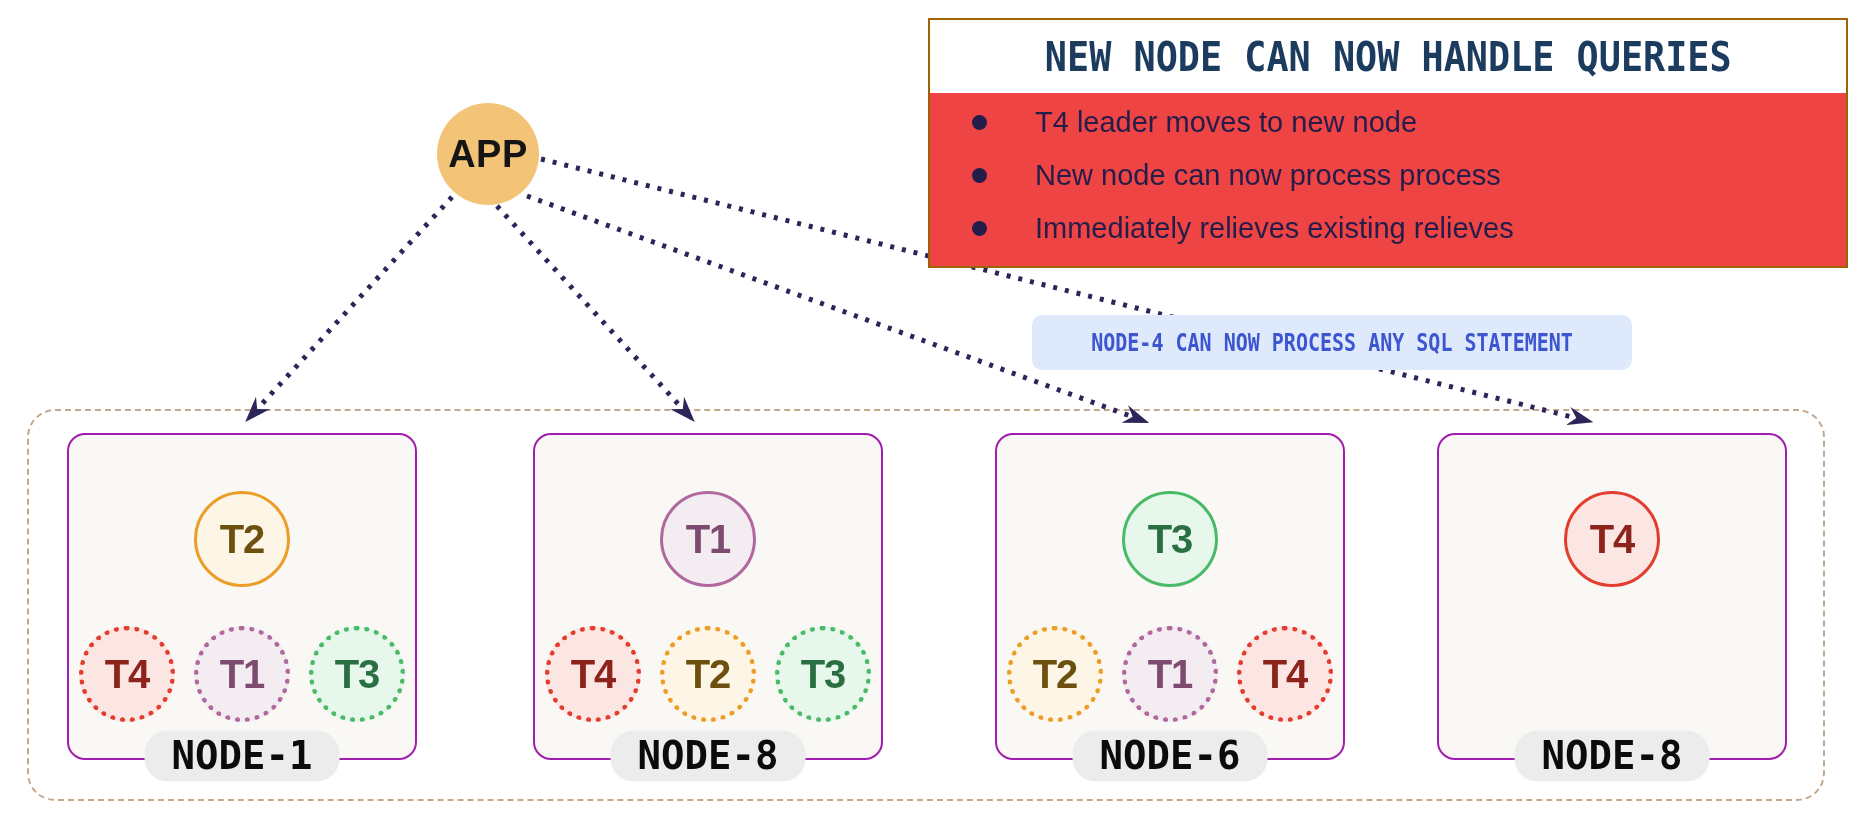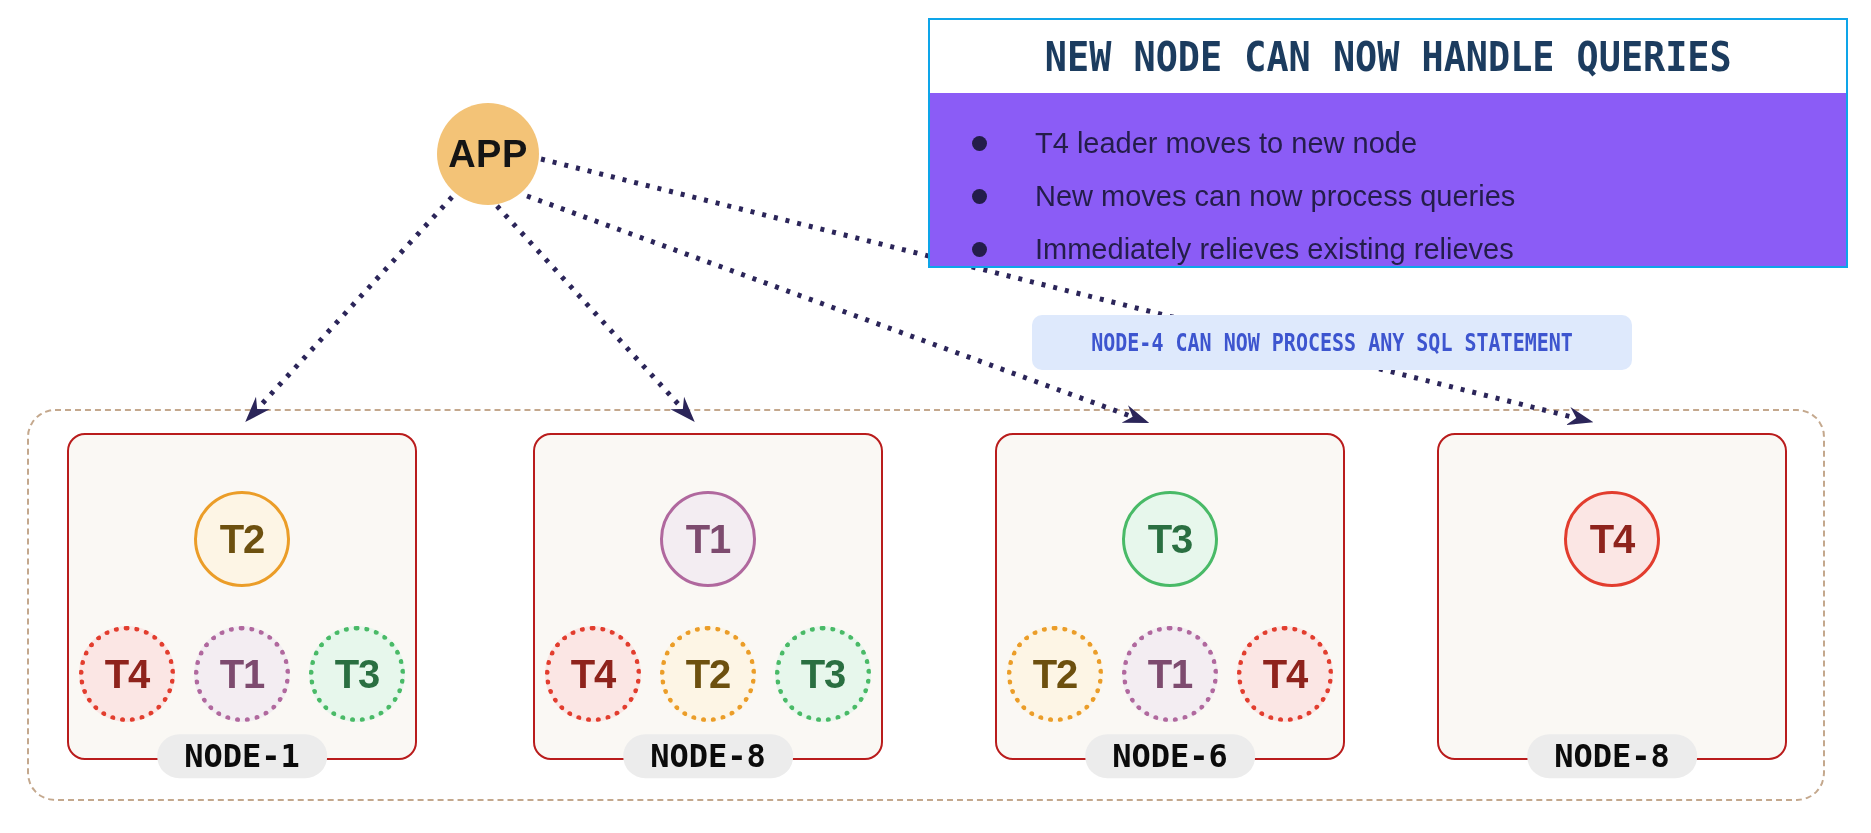--- a/index.html
+++ b/index.html
@@ -11,30 +11,30 @@
   
   .app-circle{
     position:absolute;left:437px;top:103px;width:102px;height:102px;border-radius:50%;
     background:#f3c377;display:flex;align-items:center;justify-content:center;
     font-weight:700;font-size:38px;color:#151515;letter-spacing:.5px;
   }
 
   
   .info-panel{
     position:absolute;left:928px;top:18px;width:920px;height:250px;
-    border:2px solid #0ea5e9;box-sizing:border-box;background:#8b5cf6;
+    border:2px solid #a16207;box-sizing:border-box;background:#ef4444;
   }
   .info-header{
     height:73px;background:#ffffff;display:flex;align-items:center;justify-content:center;
   }
   .info-title{
     font-family:"DejaVu Sans Mono",monospace;font-weight:700;font-size:40px;
     color:#1c3c5f;white-space:nowrap;transform:scaleX(.92);
   }
-  .info-body{padding-top:24px;}
+  .info-body{padding-top:3px;}
   .bullet-row{
     display:flex;align-items:center;height:53px;padding-left:42px;
   }
   .bullet-dot{
     width:15px;height:15px;border-radius:50%;background:#241d4a;flex:0 0 auto;
     margin-right:48px;
   }
   .bullet-text{
     font-size:29px;color:#241d4a;font-weight:500;white-space:nowrap;
   }
@@ -49,26 +49,26 @@
     white-space:nowrap;transform:scaleX(.80);font-weight:700;
   }
 
   
   .cluster-boundary{
     position:absolute;left:27px;top:409px;width:1798px;height:392px;box-sizing:border-box;
     border:2px dashed #c4a88d;border-radius:28px;
   }
   .node-box{
     position:absolute;top:433px;width:350px;height:327px;box-sizing:border-box;
-    background:#faf8f4;border:2px solid #b91c1c;border-radius:18px;
+    background:#faf8f4;border:2px solid #a21caf;border-radius:18px;
   }
   .node-label{
     position:absolute;left:50%;top:100%;transform:translate(-50%,-54%);
     background:#ececec;border-radius:23px;padding:3px 27px;
-    font-family:"DejaVu Sans Mono",monospace;font-weight:700;font-size:32px;color:#0b0b0b;
+    font-family:"DejaVu Sans Mono",monospace;font-weight:700;font-size:39px;color:#0b0b0b;
     white-space:nowrap;
   }
 
   
   .tablet{
     width:96px;height:96px;border-radius:50%;box-sizing:border-box;
     display:flex;align-items:center;justify-content:center;
     font-weight:700;font-size:40px;letter-spacing:-1px;
   }
   .leader{
@@ -145,21 +145,21 @@
     <div class="info-header">
       <div class="info-title">NEW NODE CAN NOW HANDLE QUERIES</div>
     </div>
     <div class="info-body">
       <div class="bullet-row">
         <span class="bullet-dot"></span>
         <span class="bullet-text">T4 leader moves to new node</span>
       </div>
       <div class="bullet-row">
         <span class="bullet-dot"></span>
-        <span class="bullet-text">New moves can now process queries</span>
+        <span class="bullet-text">New node can now process process</span>
       </div>
       <div class="bullet-row">
         <span class="bullet-dot"></span>
         <span class="bullet-text">Immediately relieves existing relieves</span>
       </div>
     </div>
   </div>
 
   <div class="callout-pill">
     <div class="callout-text">NODE-4 CAN NOW PROCESS ANY SQL STATEMENT</div>

